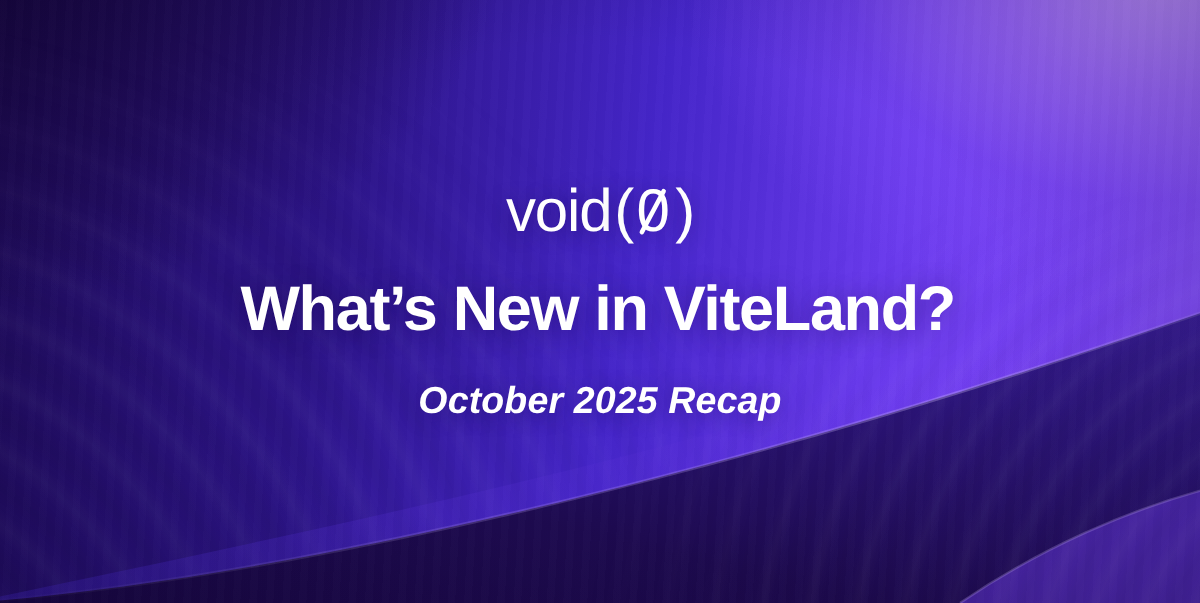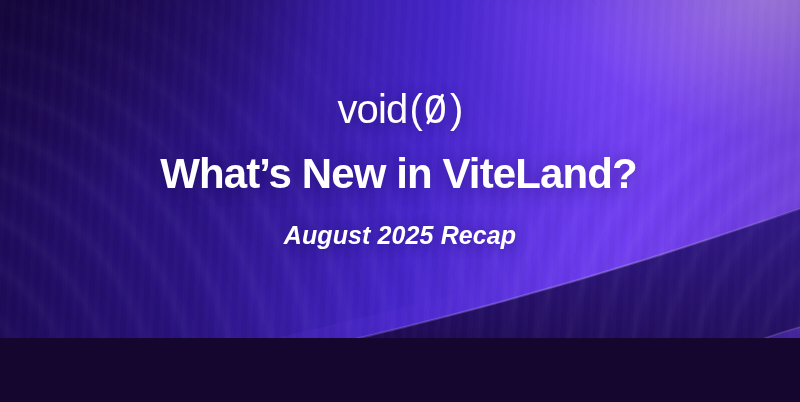--- a/index.html
+++ b/index.html
@@ -8,21 +8,21 @@
     padding: 0;
     background: #14062e;
   }
   body {
     font-family: "Liberation Sans", sans-serif;
   }
 
   .banner {
     position: relative;
     width: 800px;
-    height: 338px;
+    height: 402px;
     overflow: hidden;
     background: #2a1070;
     isolation: isolate;
   }
 
   
   .bg-layer {
     position: absolute;
     inset: 0;
     pointer-events: none;
@@ -262,16 +262,16 @@
       <span class="logo-paren">(</span>
       <span class="logo-zero-wrap">
         <span class="zero-glyph">0</span>
         <span class="zero-slash"></span>
       </span>
       <span class="logo-paren">)</span>
     </div>
 
     <h1 class="headline">What’s New in ViteLand?</h1>
 
-    <p class="subhead">August 2025 Recap</p>
+    <p class="subhead">October 2025 Recap</p>
 
   </div>
 </div>
 
 </body></html>

